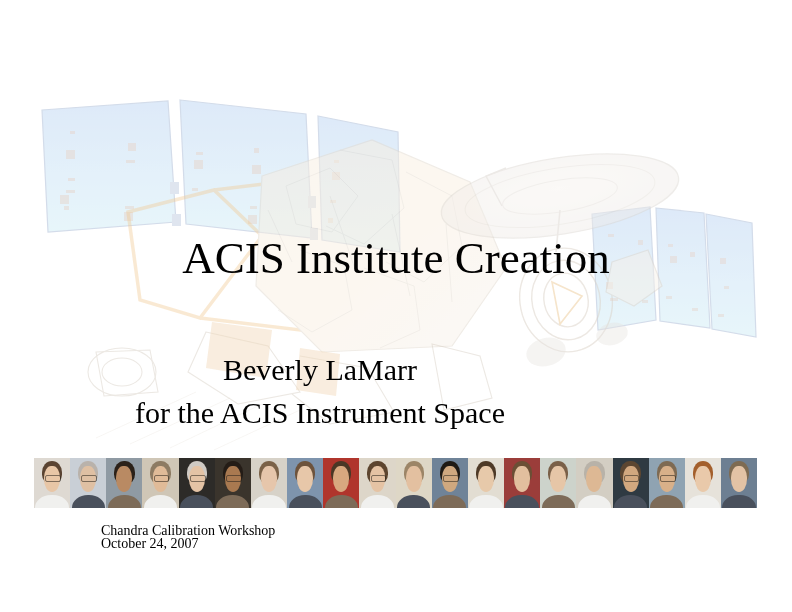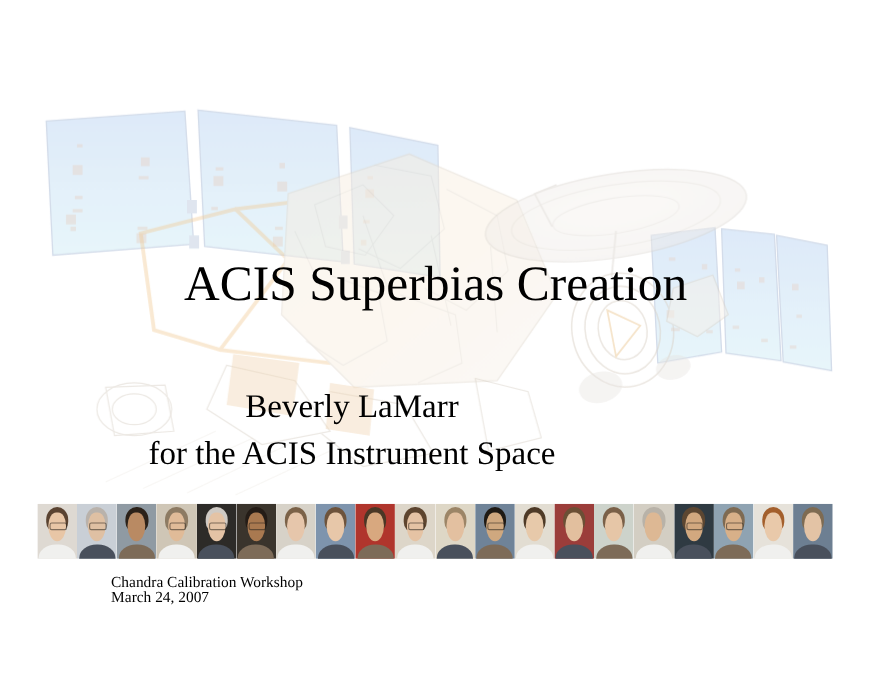--- a/index.html
+++ b/index.html
@@ -293,21 +293,21 @@
           <path d="M196 392 L96 438"></path>
           <path d="M230 398 L130 444"></path>
           <path d="M262 404 L170 448"></path>
           <path d="M300 410 L214 450"></path>
         </g>
       </g>
     </svg>
   </div>
 
   <div id="title-block">
-    <h1 id="slide-title">ACIS Superbias Creation</h1>
+    <h1 id="slide-title">ACIS Institute Creation</h1>
   </div>
 
   <div id="subtitle-block">
     <div class="subtitle-line">Beverly LaMarr</div>
     <div class="subtitle-line">for the ACIS Instrument Space</div>
   </div>
 
   <div id="photo-strip">
       <div class="portrait">
         <div class="bg" style="background: rgb(222, 217, 210);"></div>
@@ -435,17 +435,17 @@
       <div class="portrait">
         <div class="bg" style="background: rgb(109, 127, 146);"></div>
         <div class="shoulders" style="background: rgb(73, 80, 92);"></div>
         <div class="hair" style="background: rgb(126, 107, 82);"></div>
         <div class="face" style="background: rgb(227, 195, 165);"></div>
       </div>
     </div>
 
   <div id="footer-text">
     <div class="footer-line">Chandra Calibration Workshop</div>
-    <div class="footer-line">March 24, 2007</div>
+    <div class="footer-line">October 24, 2007</div>
   </div>
 
 
 </div>
 
 </body></html>

